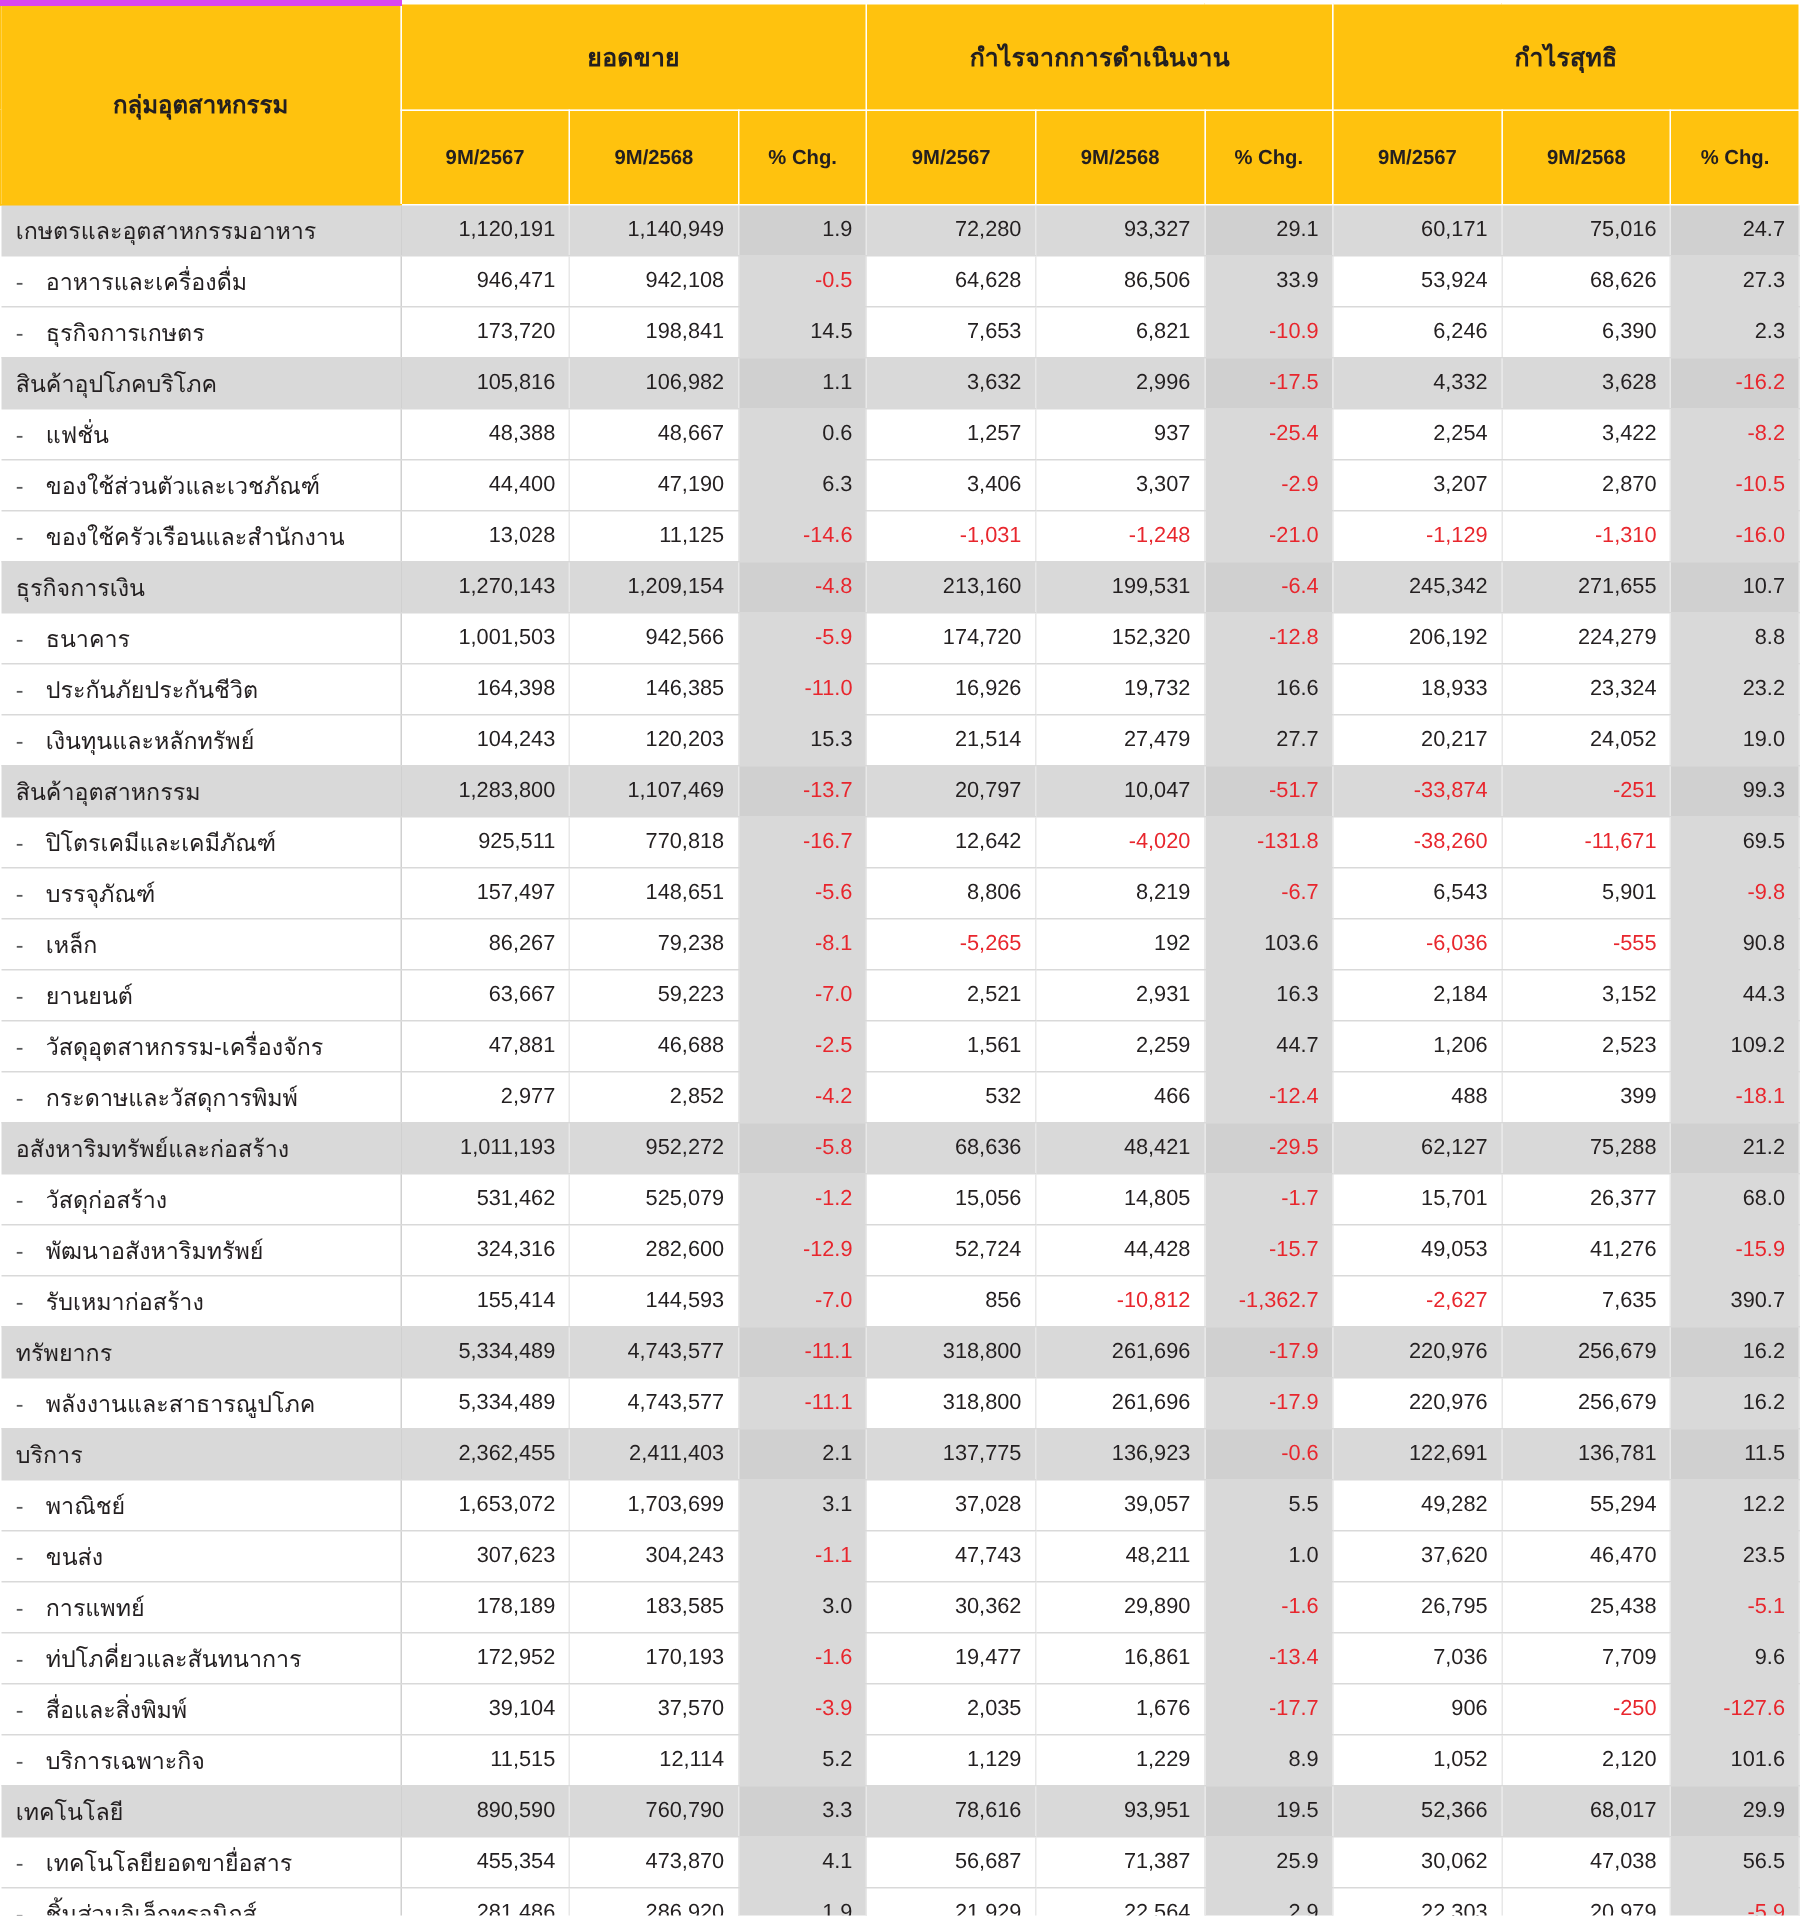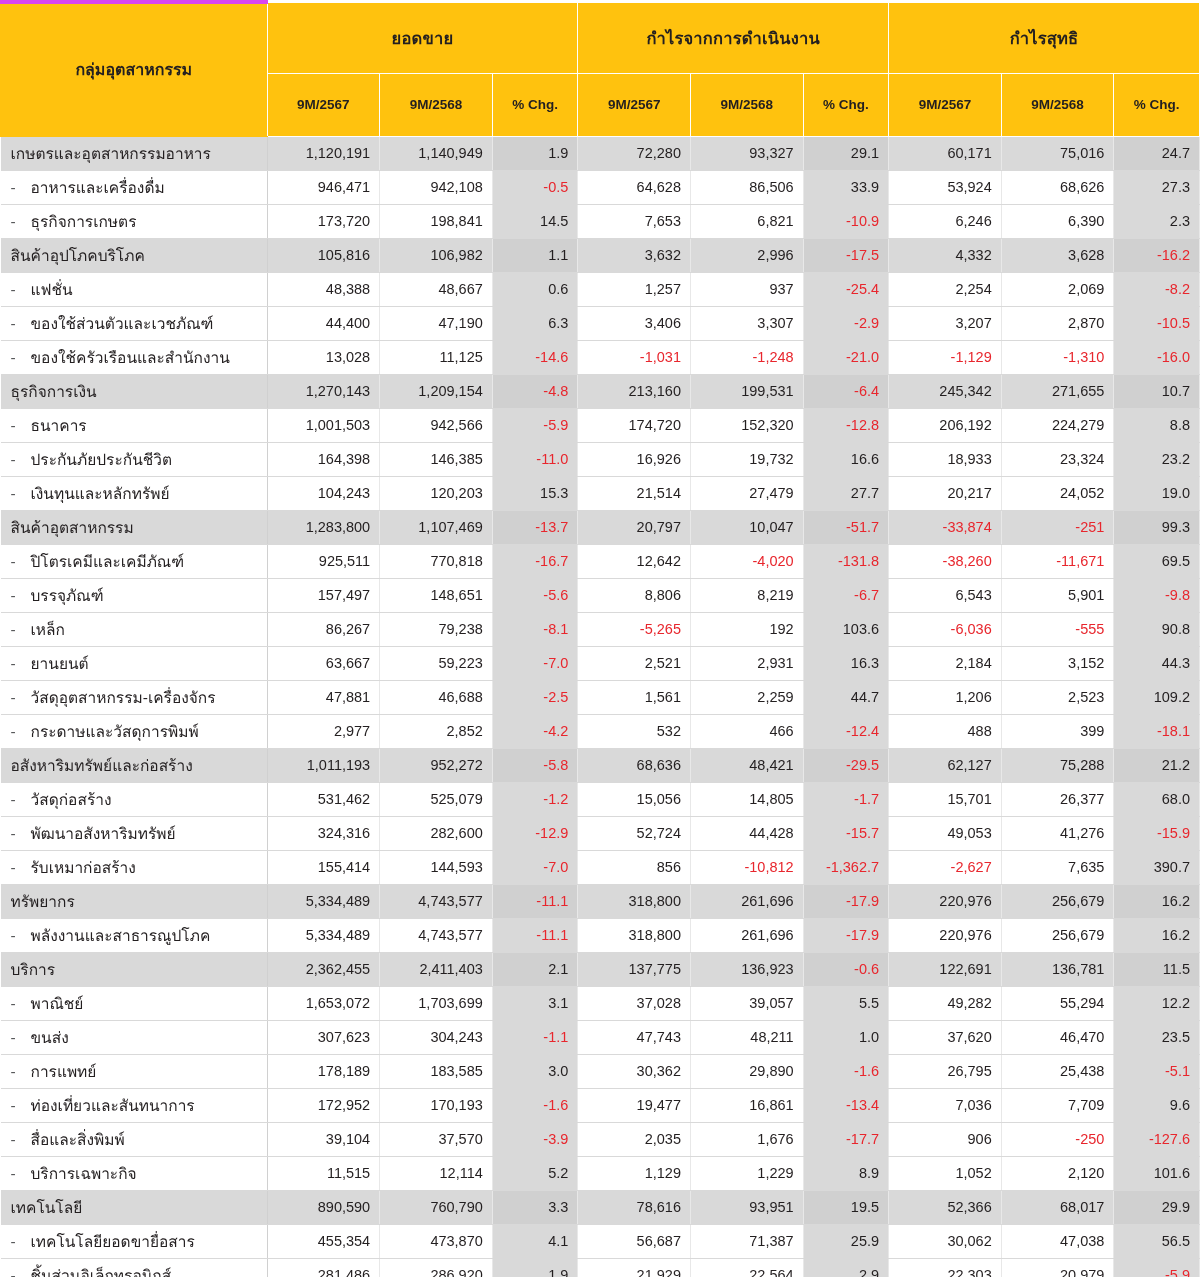--- a/index.html
+++ b/index.html
@@ -194,21 +194,21 @@
       </tr>
       <tr class="sub">
         <td class="label"><span class="dash">-</span><span class="subname">แฟชั่น</span></td>
         <td>48,388</td>
         <td>48,667</td>
         <td class="pc">0.6</td>
         <td>1,257</td>
         <td>937</td>
         <td class="pc neg">-25.4</td>
         <td>2,254</td>
-        <td>2,069</td>
+        <td>3,422</td>
         <td class="pc neg">-8.2</td>
       </tr>
       <tr class="sub">
         <td class="label"><span class="dash">-</span><span class="subname">ของใช้ส่วนตัวและเวชภัณฑ์</span></td>
         <td>44,400</td>
         <td>47,190</td>
         <td class="pc">6.3</td>
         <td>3,406</td>
         <td>3,307</td>
         <td class="pc neg">-2.9</td>
@@ -474,21 +474,21 @@
         <td>183,585</td>
         <td class="pc">3.0</td>
         <td>30,362</td>
         <td>29,890</td>
         <td class="pc neg">-1.6</td>
         <td>26,795</td>
         <td>25,438</td>
         <td class="pc neg">-5.1</td>
       </tr>
       <tr class="sub">
-        <td class="label"><span class="dash">-</span><span class="subname">ท่องเที่ยวและสันทนาการ</span></td>
+        <td class="label"><span class="dash">-</span><span class="subname">ท่ปโภคี่ยวและสันทนาการ</span></td>
         <td>172,952</td>
         <td>170,193</td>
         <td class="pc neg">-1.6</td>
         <td>19,477</td>
         <td>16,861</td>
         <td class="pc neg">-13.4</td>
         <td>7,036</td>
         <td>7,709</td>
         <td class="pc">9.6</td>
       </tr>

